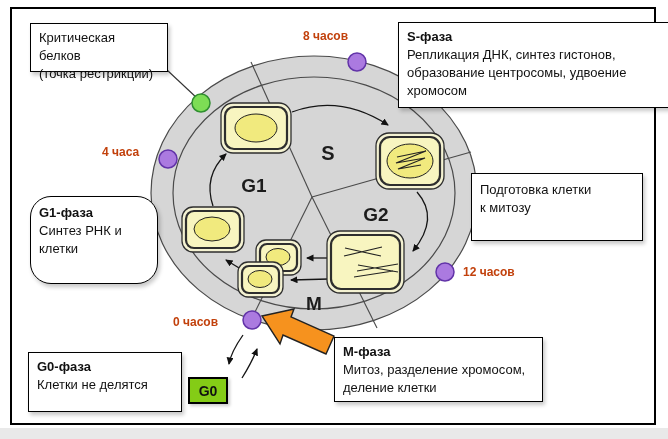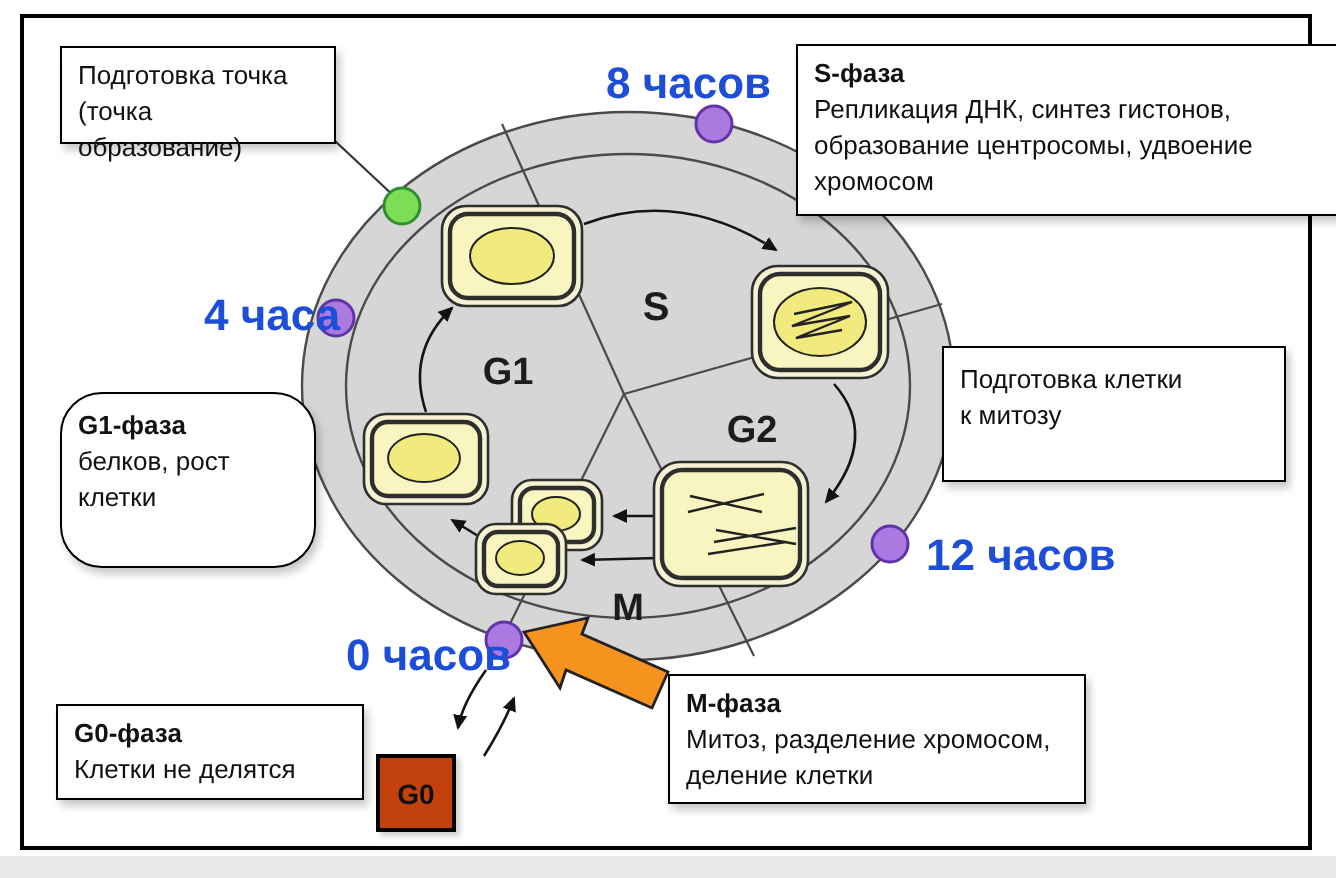--- a/index.html
+++ b/index.html
@@ -20,23 +20,23 @@
   .marker-green{stroke:#2f8f2f;stroke-width:1.5;}
   .entry-arrow{stroke:#222;stroke-width:1.4;}
   .sector-label{font-family:"Liberation Sans",sans-serif;font-weight:bold;
                 font-size:19px;fill:#1c1c1c;text-anchor:middle;}
   
   .callout{position:absolute;z-index:2;background:#ffffff;border:1px solid #000;
            box-shadow:2px 3px 4px rgba(0,0,0,0.22);padding:5px 8px;
            font-size:13px;line-height:18px;color:#111;box-sizing:border-box;}
   .callout .title{font-weight:bold;display:block;}
   .callout .line{display:block;}
-  .time-label{position:absolute;z-index:2;font-size:22px;font-weight:bold;
-              color:#1d4ed8;white-space:nowrap;}
-  .g0-node{position:absolute;z-index:2;width:40px;height:39px;background:#c2410c;
+  .time-label{position:absolute;z-index:2;font-size:12px;font-weight:bold;
+              color:#c2410c;white-space:nowrap;}
+  .g0-node{position:absolute;z-index:2;width:40px;height:27px;background:#84cc16;
            border:2px solid #000;display:flex;align-items:center;justify-content:center;
            font-size:14px;font-weight:bold;color:#111;box-sizing:border-box;
            box-shadow:2px 2px 3px rgba(0,0,0,0.2);}
   .bottom-strip{position:absolute;left:0;top:428px;width:668px;height:11px;
                 background:#e9e9e9;z-index:0;}
 </style>
 </head>
 <body>
 
 <div id="stage">
@@ -116,43 +116,43 @@
     <polygon class="entry-arrow" points="262,316 294,309 291,317 334,336 326,354 283,335 280,344" data-bind-attr="fill:colors.entry_arrow" fill="#f6921e"></polygon>
 
     <circle class="marker-green" cx="201" cy="103" r="9" data-bind-attr="fill:colors.marker_green" fill="#7ddd55"></circle>
     <circle class="marker-purple" cx="168" cy="159" r="9" data-bind-attr="fill:colors.marker_purple" fill="#ab7ae0"></circle>
     <circle class="marker-purple" cx="357" cy="62" r="9" data-bind-attr="fill:colors.marker_purple" fill="#ab7ae0"></circle>
     <circle class="marker-purple" cx="445" cy="272" r="9" data-bind-attr="fill:colors.marker_purple" fill="#ab7ae0"></circle>
     <circle class="marker-purple" cx="252" cy="320" r="9" data-bind-attr="fill:colors.marker_purple" fill="#ab7ae0"></circle>
   </svg>
 
   <div class="callout" style="left:30px;top:23px;width:138px;height:49px;">
-    <span class="line" data-bind="callouts.critical_point.lines.0">Подготовка точка</span>
-    <span class="line" data-bind="callouts.critical_point.lines.1">(точка образование)</span>
+    <span class="line" data-bind="callouts.critical_point.lines.0">Критическая белков</span>
+    <span class="line" data-bind="callouts.critical_point.lines.1">(точка рестрикции)</span>
   </div>
 
   <div class="callout" style="left:398px;top:22px;width:278px;height:86px;">
     <span class="title" data-bind="callouts.s_phase.title">S-фаза</span>
     <span class="line" data-bind="callouts.s_phase.lines.0">Репликация ДНК, синтез гистонов,</span>
     <span class="line" data-bind="callouts.s_phase.lines.1">образование центросомы, удвоение</span>
     <span class="line" data-bind="callouts.s_phase.lines.2">хромосом</span>
   </div>
 
   <div class="callout" style="left:471px;top:173px;width:172px;height:68px;padding-top:7px;">
     <span class="line" data-bind="callouts.g2_phase.lines.0">Подготовка клетки</span>
     <span class="line" data-bind="callouts.g2_phase.lines.1">к митозу</span>
   </div>
 
   <div class="callout" style="left:30px;top:196px;width:128px;height:88px;padding-top:7px;border-radius:21px;">
     <span class="title" data-bind="callouts.g1_phase.title">G1-фаза</span>
-    <span class="line" data-bind="callouts.g1_phase.lines.1">белков, рост</span>
+    <span class="line" data-bind="callouts.g1_phase.lines.0">Синтез РНК и</span>
     <span class="line" data-bind="callouts.g1_phase.lines.2">клетки</span>
   </div>
 
-  <div class="callout" style="left:28px;top:352px;width:154px;height:48px;">
+  <div class="callout" style="left:28px;top:352px;width:154px;height:60px;">
     <span class="title" data-bind="callouts.g0_phase.title">G0-фаза</span>
     <span class="line" data-bind="callouts.g0_phase.lines.0">Клетки не делятся</span>
   </div>
 
   <div class="callout" style="left:334px;top:337px;width:209px;height:65px;">
     <span class="title" data-bind="callouts.m_phase.title">М-фаза</span>
     <span class="line" data-bind="callouts.m_phase.lines.0">Митоз, разделение хромосом,</span>
     <span class="line" data-bind="callouts.m_phase.lines.1">деление клетки</span>
   </div>
 

